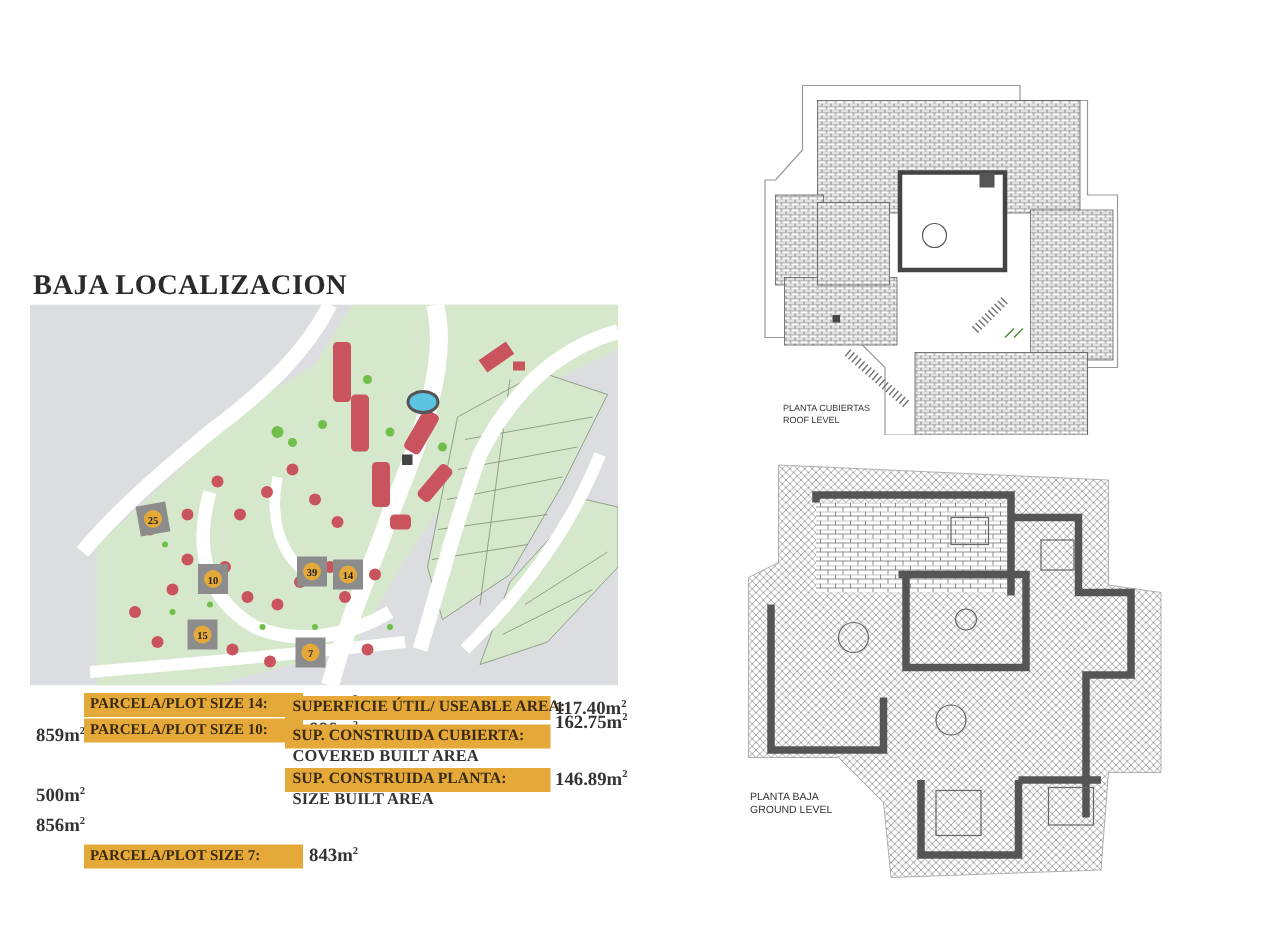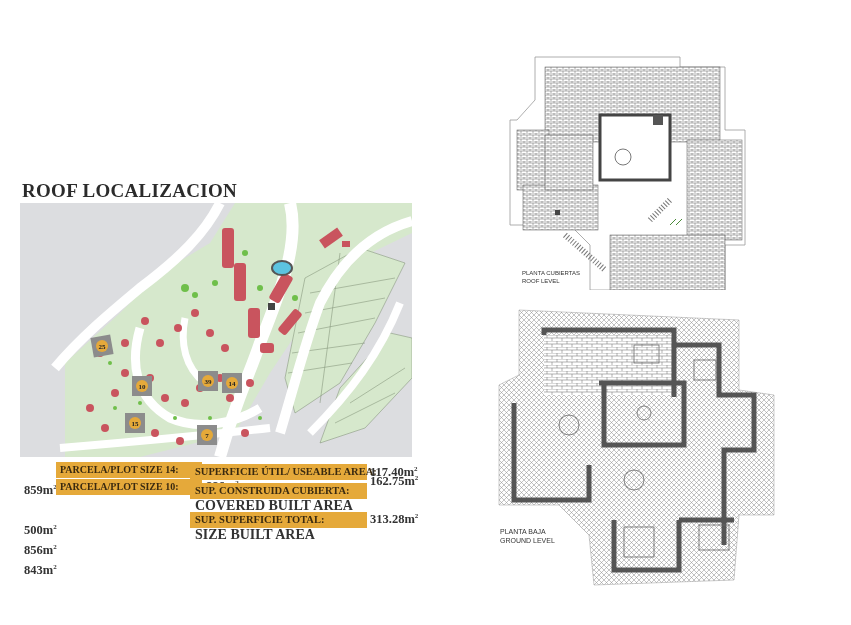--- a/index.html
+++ b/index.html
@@ -5,28 +5,28 @@
   html,body{margin:0;padding:0;background:#fff;}
   body{width:851px;height:625px;position:relative;overflow:hidden;font-family:"Liberation Serif","DejaVu Serif",serif;}
   .abs{position:absolute;}
   .title{left:22px;top:180px;font-size:19px;font-weight:bold;color:#2b2b2b;letter-spacing:0.3px;}
   .map{left:20px;top:203px;width:392px;height:254px;}
   .plot-row{position:absolute;left:20px;height:16px;display:flex;align-items:center;}
   .plot-label{background:#e5a93a;color:#3a2a10;font-weight:bold;font-size:10px;height:16px;line-height:16px;padding:0 4px 0 4px;width:146px;box-sizing:border-box;white-space:nowrap;margin-left:36px;}
   .plot-val{font-weight:bold;font-size:12.5px;color:#333;margin-left:4px;white-space:nowrap;}
   .plot-val sup,.area-val sup{font-size:7px;}
   .area-label{position:absolute;left:190px;width:177px;height:16px;line-height:16px;background:#e5a93a;color:#3a2a10;font-weight:bold;font-size:10.5px;padding-left:5px;box-sizing:border-box;white-space:nowrap;}
-  .area-sub{position:absolute;left:195px;font-weight:bold;font-size:14px;color:#333;white-space:nowrap;}
+  .area-sub{position:absolute;left:195px;font-weight:bold;font-size:11px;color:#333;white-space:nowrap;}
   .area-val{position:absolute;left:370px;font-weight:bold;font-size:12.5px;color:#333;white-space:nowrap;}
   .plan-label{font-family:"Liberation Sans","DejaVu Sans",sans-serif;font-size:6px;color:#333;line-height:8px;}
 </style>
 </head>
 <body>
 
-<div class="abs title">ROOF LOCALIZACION</div>
+<div class="abs title">BAJA LOCALIZACION</div>
 
 <svg class="abs map" viewBox="0 0 392 254" width="392" height="254">
   <defs>
     <pattern id="tree" width="10" height="10" patternUnits="userSpaceOnUse">
       <circle cx="5" cy="5" r="2" fill="#6fbf4a"></circle>
     </pattern>
   </defs>
   <rect x="0" y="0" width="392" height="254" fill="#dcdde0"></rect>
 
   <path d="M45,160 L100,110 L140,70 L190,40 L215,0 L392,0 L392,30 L330,60 L290,110 L250,170 L215,230 L120,254 L45,254 Z" fill="#d6e8cc"></path>
@@ -144,33 +144,34 @@
   <span class="plot-label">PARCELA/PLOT SIZE 10:</span>
   <span class="plot-val"><span>886m</span><sup>2</sup></span>
 </div>
 <div class="plot-row" style="top:523px">
   <span class="plot-val"><span>500m</span><sup>2</sup></span>
 </div>
 <div class="plot-row" style="top:543px">
   <span class="plot-val"><span>856m</span><sup>2</sup></span>
 </div>
 <div class="plot-row" style="top:563px">
+  <span class="plot-label">PARCELA/PLOT SIZE 7:</span>
   <span class="plot-val"><span>843m</span><sup>2</sup></span>
 </div>
 
 <div class="area-label" style="top:464px">SUPERFICIE ÚTIL/ USEABLE AREA:</div>
 <div class="area-val" style="top:465px"><span>117.40m</span><sup>2</sup></div>
 
 <div class="area-label" style="top:483px">SUP. CONSTRUIDA CUBIERTA:</div>
 <div class="area-sub" style="top:498px">COVERED BUILT AREA</div>
 <div class="area-val" style="top:474px"><span>162.75m</span><sup>2</sup></div>
 
-<div class="area-label" style="top:512px">SUP. SUPERFICIE TOTAL:</div>
+<div class="area-label" style="top:512px">SUP. CONSTRUIDA PLANTA:</div>
 <div class="area-sub" style="top:527px">SIZE BUILT AREA</div>
-<div class="area-val" style="top:512px"><span>313.28m</span><sup>2</sup></div>
+<div class="area-val" style="top:512px"><span>146.89m</span><sup>2</sup></div>
 
 <svg class="abs" style="left:505px;top:45px" width="255" height="245" viewBox="0 0 255 245">
   <defs>
     <pattern id="tiles" width="6" height="4" patternUnits="userSpaceOnUse">
       <rect width="6" height="4" fill="#fff"></rect>
       <path d="M0,0 H6 M0,2 H6 M1,0 V2 M4,2 V4" stroke="#777" stroke-width="0.6"></path>
     </pattern>
   </defs>
   <path d="M12,75 L30,55 L30,12 L175,12 L175,22 L220,22 L220,85 L240,85 L240,200 L220,200 L220,245 L85,245 L85,200 L65,180 L5,180 L5,75 Z" fill="none" stroke="#999" stroke-width="0.8"></path>
   <rect x="40" y="22" width="175" height="75" fill="url(#tiles)" stroke="#555" stroke-width="0.5"></rect>

